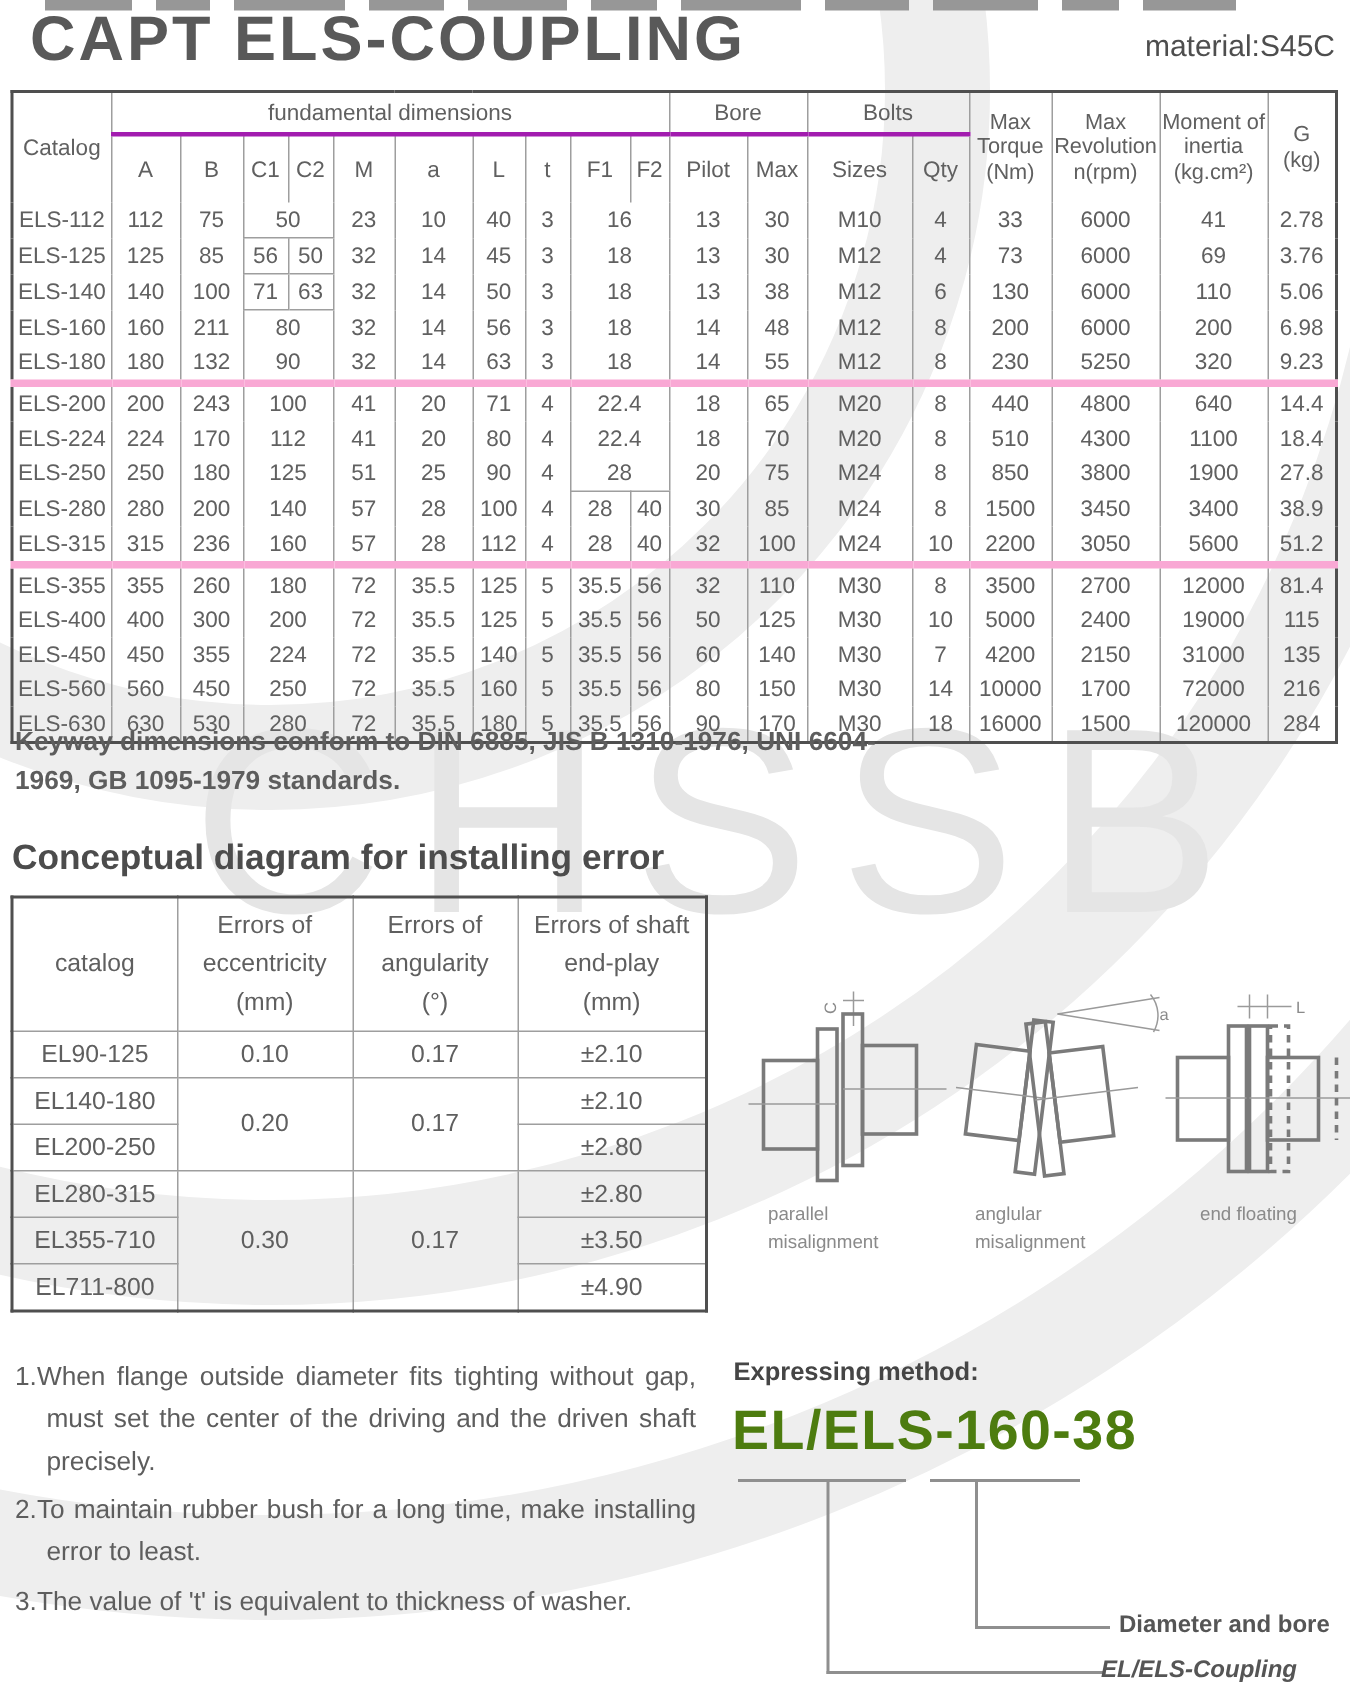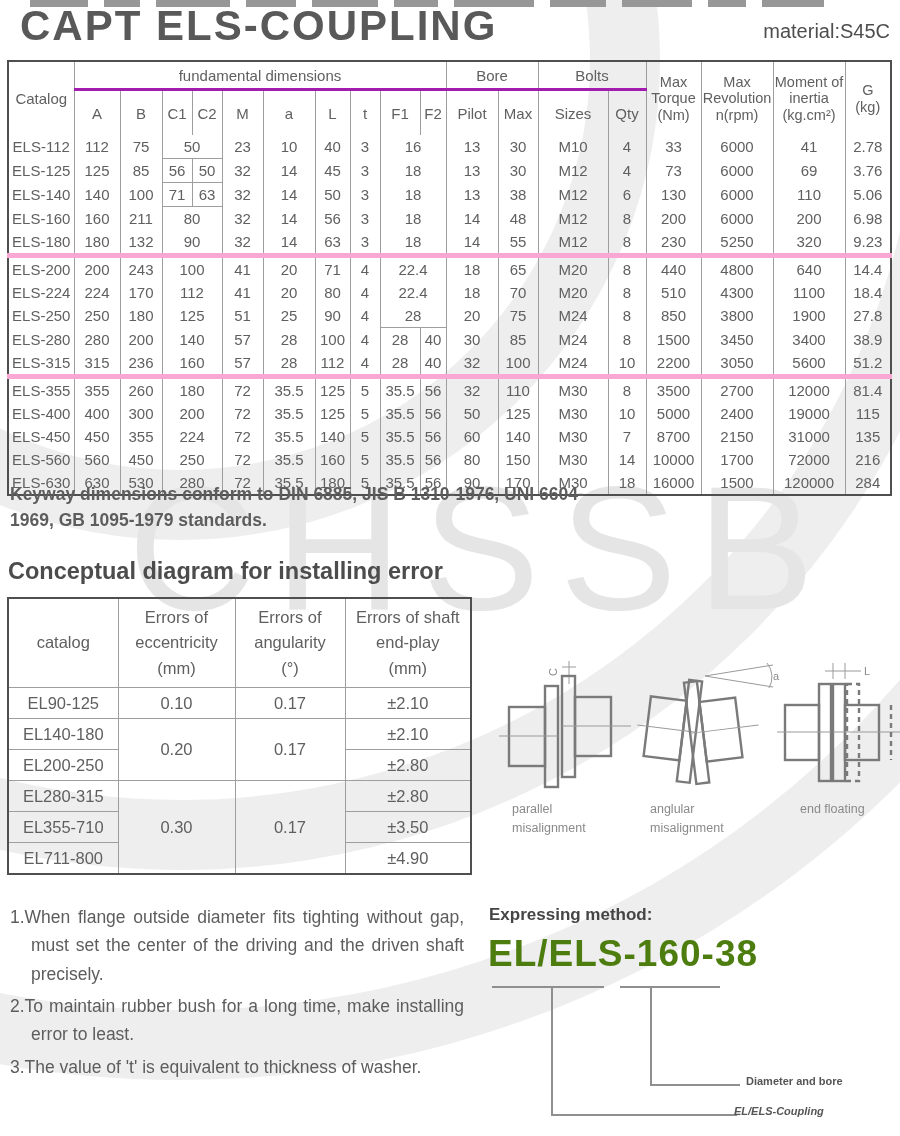--- a/index.html
+++ b/index.html
@@ -54,21 +54,21 @@
   
   .exp-head{position:absolute;left:489px;top:905px;font-size:17px;font-weight:bold;color:#454545;}
   .exp-code{position:absolute;left:488px;top:933px;font-size:37px;font-weight:bold;color:#4d7c0f;letter-spacing:1px;}
   .ln{position:absolute;background:#8f8f8f;}
   .ul1{left:492px;top:986px;width:112px;height:2px;}
   .ul2{left:620px;top:986px;width:100px;height:2px;}
   .v-coupling{left:551px;top:988px;width:2px;height:128px;}
   .h-coupling{left:551px;top:1114px;width:186px;height:2px;}
   .v-diameter{left:650px;top:988px;width:2px;height:98px;}
   .h-diameter{left:650px;top:1084px;width:90px;height:2px;}
-  .callout{position:absolute;font-size:11px;font-weight:bold;color:#555;}
+  .callout{position:absolute;font-size:16px;font-weight:bold;color:#555;}
   .callout.diameter{left:746px;top:1075px;}
   .callout.coupling{left:734px;top:1105px;font-style:italic;}
 </style>
 </head>
 <body>
 
 <div class="page">
 
   <div class="wm-layer">
     <div class="ring r3"></div>
@@ -396,21 +396,21 @@
             <td>72</td>
             <td>35.5</td>
             <td>140</td>
             <td>5</td>
             <td>35.5</td>
             <td>56</td>
             <td>60</td>
             <td>140</td>
             <td>M30</td>
             <td>7</td>
-            <td>8700</td>
+            <td>4200</td>
             <td>2150</td>
             <td>31000</td>
             <td>135</td>
           </tr>
           <tr>
             <td>ELS-560</td>
             <td>560</td>
             <td>450</td>
             <td colspan="2">250</td>
             <td>72</td>

